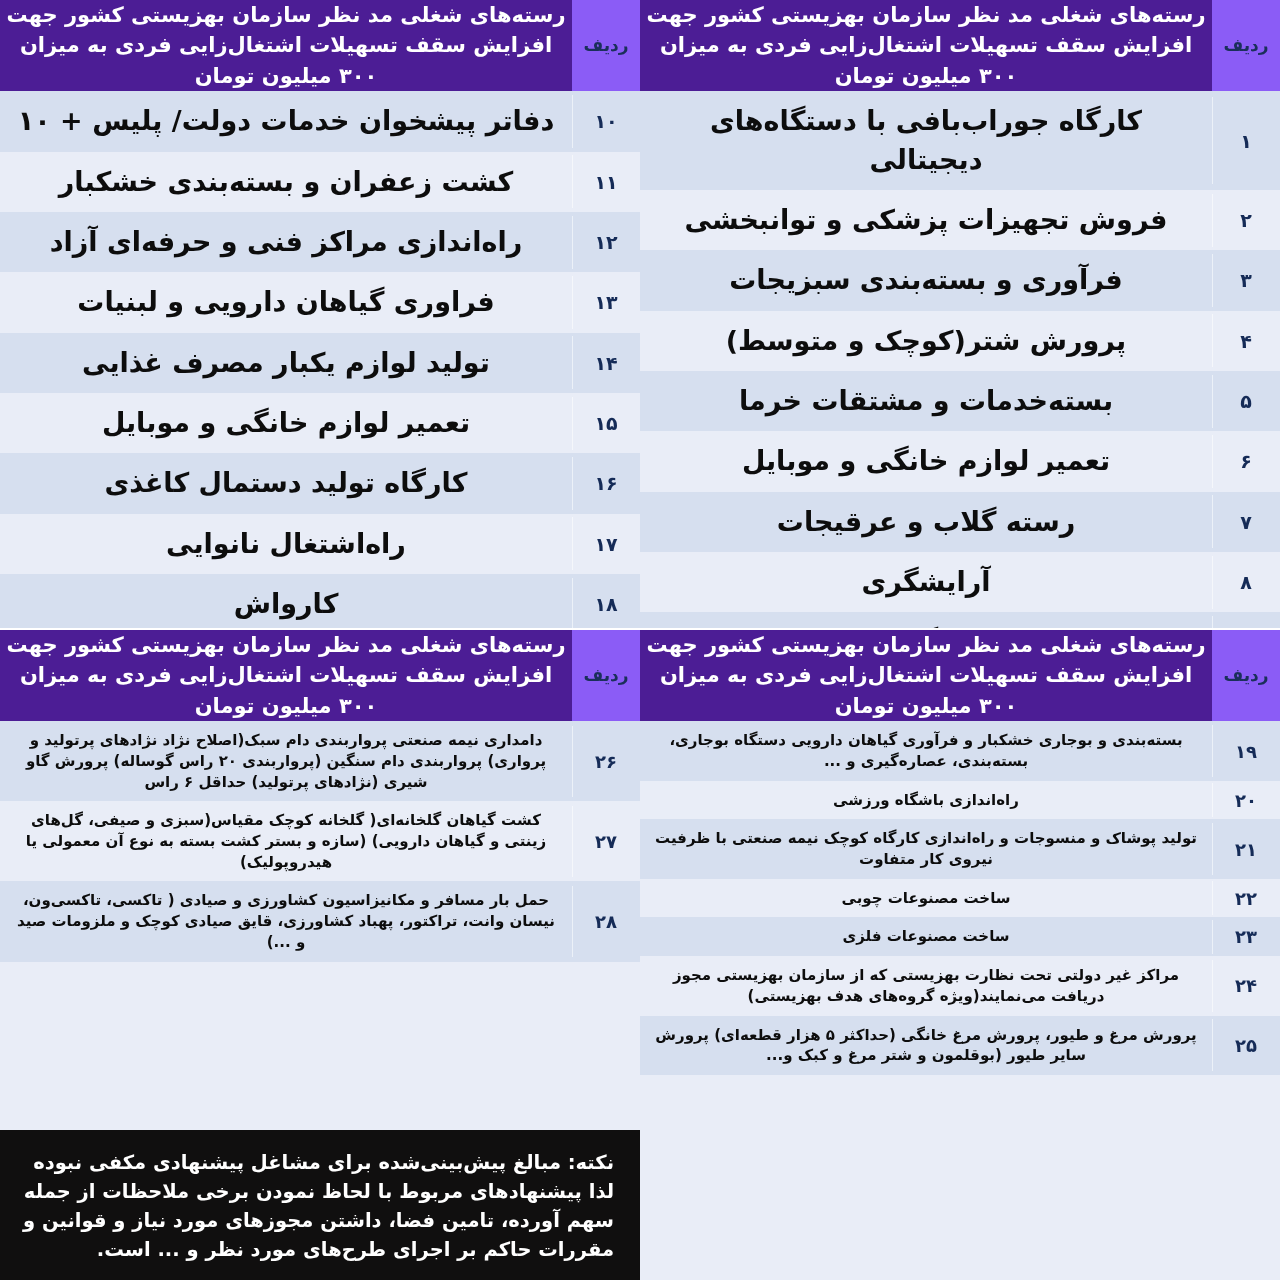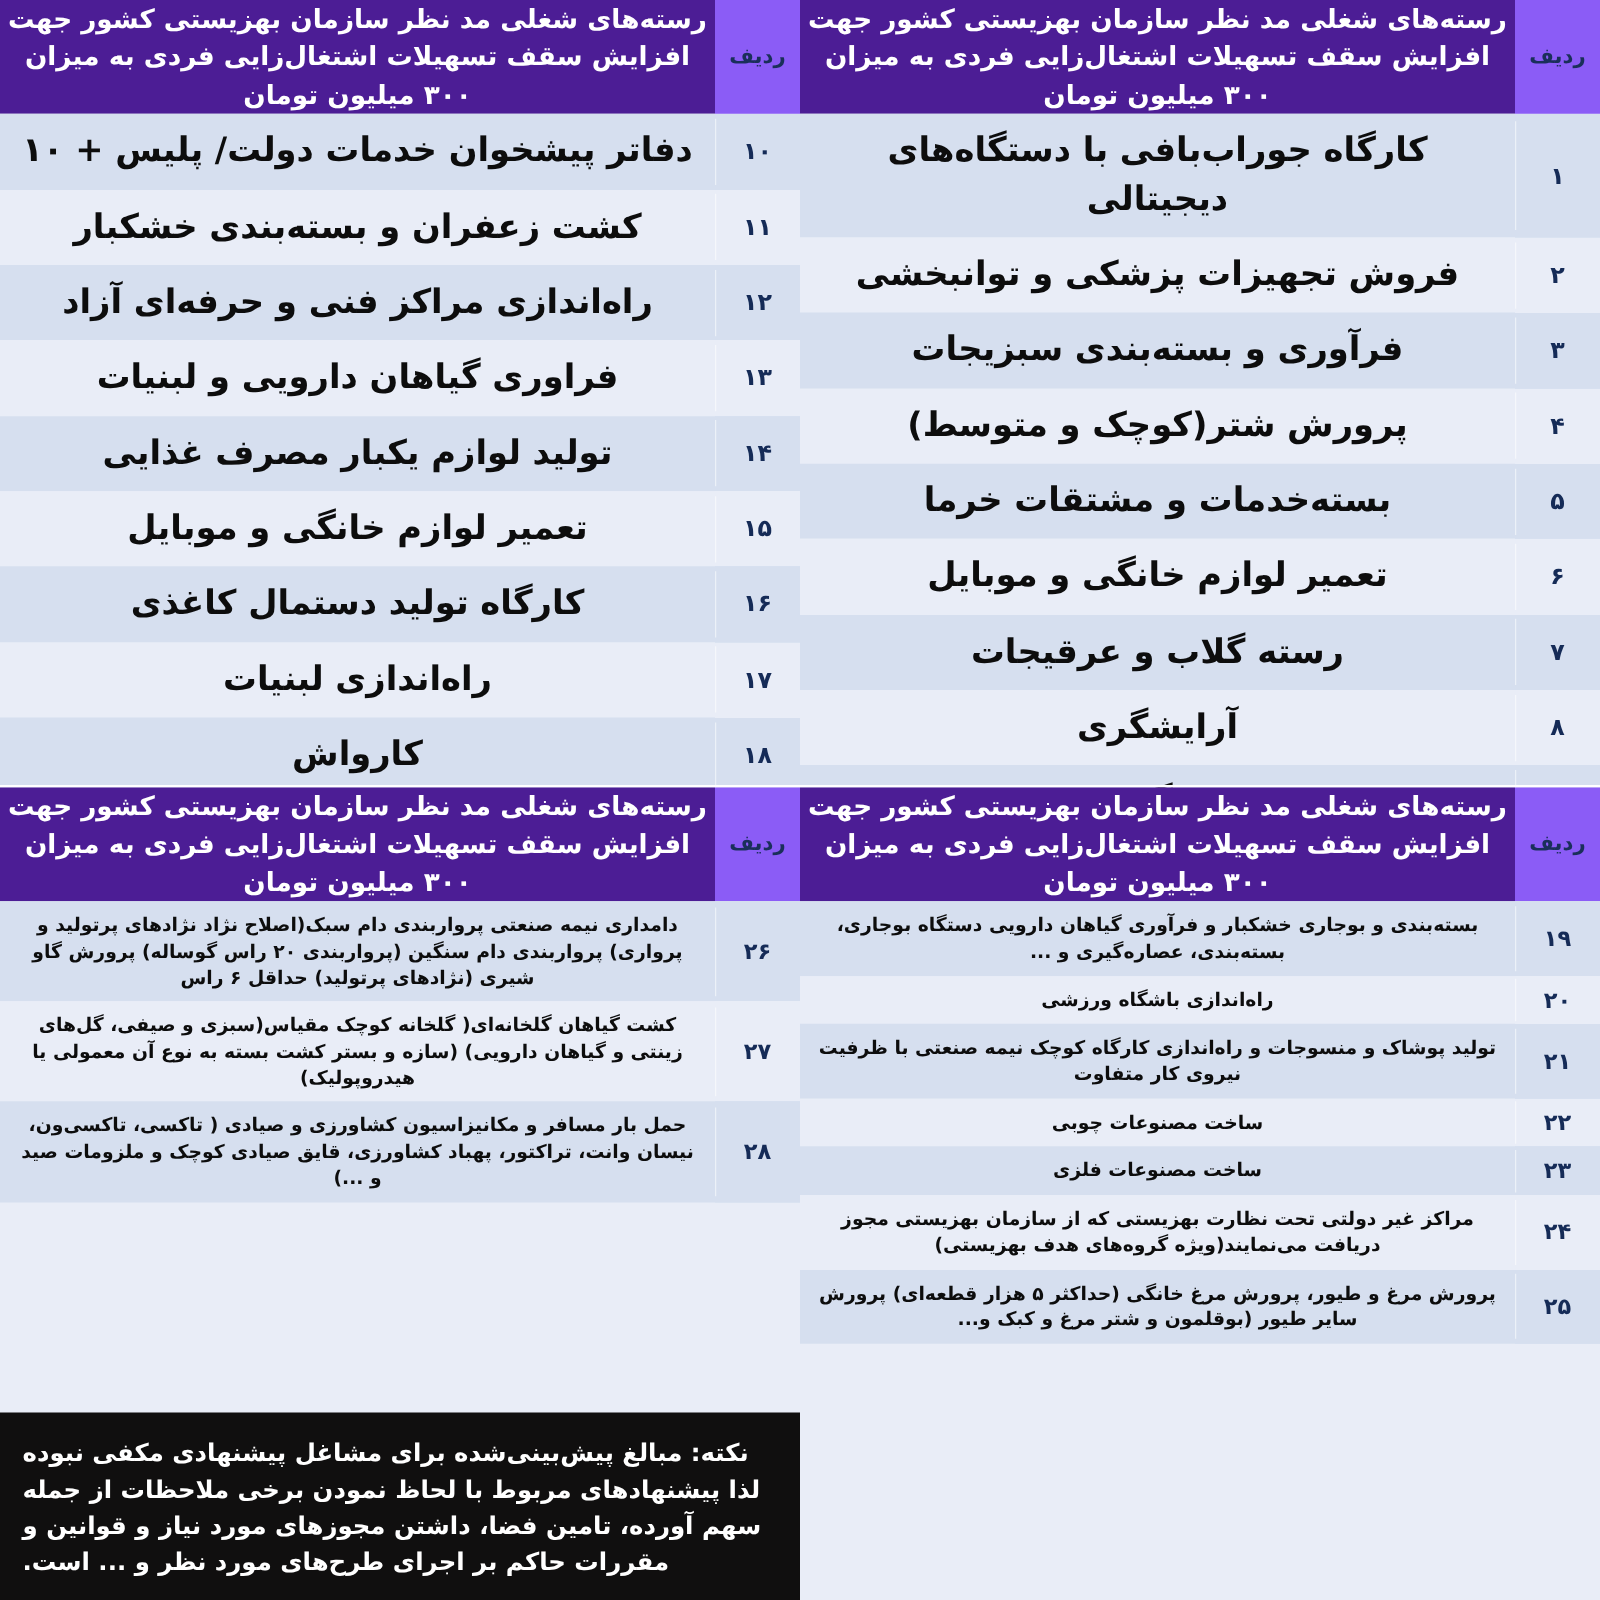--- a/index.html
+++ b/index.html
@@ -111,21 +111,21 @@
     top: 1130px;
     width: 640px;
     height: 150px;
     background: #100f0f;
     color: #ffffff;
     box-sizing: border-box;
     padding: 12px 26px 10px 18px;
     font-size: 19.5px;
     font-weight: bold;
     line-height: 1.5;
-    text-align: left;
+    text-align: right;
     direction: rtl;
     display: flex;
     align-items: center;
     justify-content: center;
   }
   #note span { display: block; width: 100%; }
 
   
   .sep-line {
     position: absolute;
@@ -222,21 +222,21 @@
         <tr class="row shade-b">
           <td class="num">۱۵</td>
           <td class="title">تعمیر لوازم خانگی و موبایل</td>
         </tr>
         <tr class="row shade-a">
           <td class="num">۱۶</td>
           <td class="title">کارگاه تولید دستمال کاغذی</td>
         </tr>
         <tr class="row shade-b">
           <td class="num">۱۷</td>
-          <td class="title">راه‌اندازی لبنیات</td>
+          <td class="title">راه‌اشتغال نانوایی</td>
         </tr>
         <tr class="row shade-a">
           <td class="num">۱۸</td>
           <td class="title">کارواش</td>
         </tr>
       </tbody>
     </table>
   </div>
 
   <div class="sep-line"></div>

